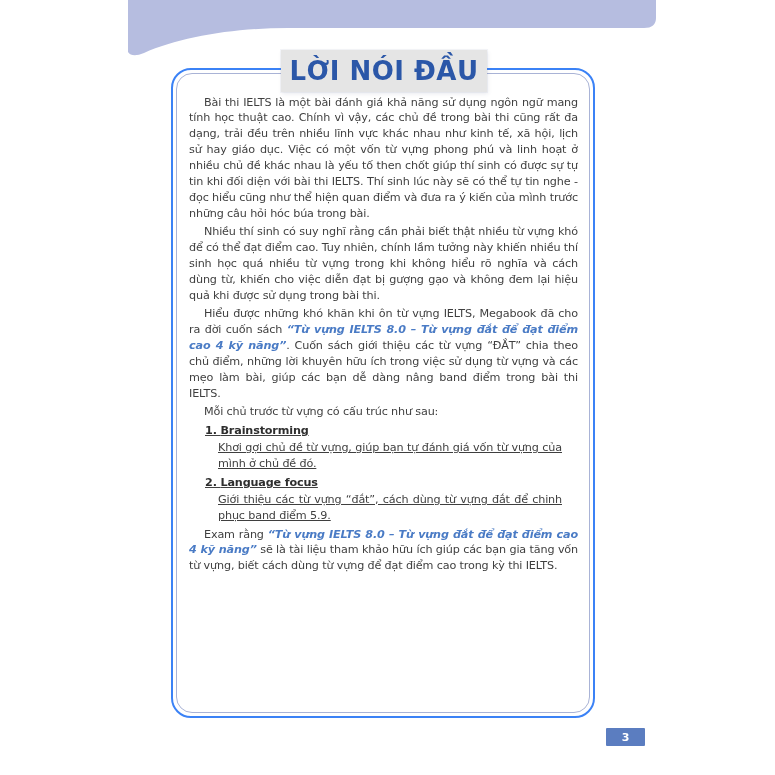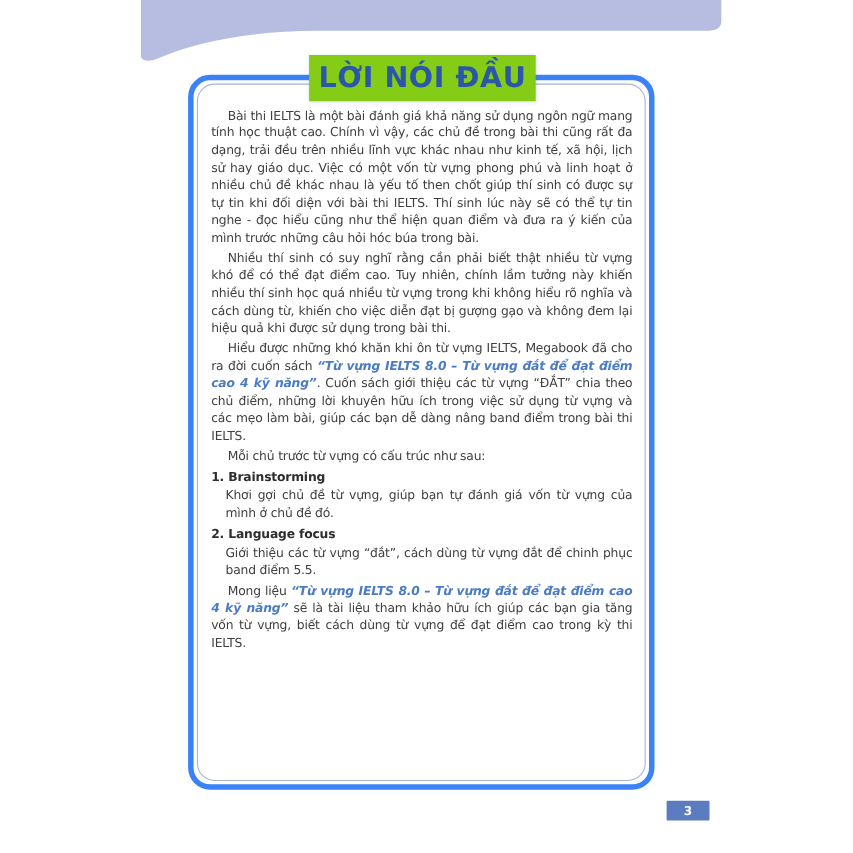--- a/index.html
+++ b/index.html
@@ -5,41 +5,41 @@
   html,body{margin:0;padding:0;background:#ffffff;}
   .page{
     position:relative;width:775px;height:775px;background:#ffffff;overflow:hidden;
     font-family:"DejaVu Sans","Liberation Sans",sans-serif;color:#3f3f3f;
   }
   
   .banner{position:absolute;left:128px;top:0;width:528px;height:62px;}
   
   .frame{
     position:absolute;left:171px;top:68px;width:424px;height:650px;
-    border:5px solid #3b82f6;border-radius:20px;background:#ffffff;box-sizing:border-box;
+    border:2px solid #3b82f6;border-radius:20px;background:#ffffff;box-sizing:border-box;
   }
   .frame-inner{
     position:absolute;inset:3px;border:1px solid #a9b3d6;border-radius:16px;pointer-events:none;
   }
   
   .title-box{
-    position:absolute;left:281px;top:50px;width:206px;height:42px;background:#84cc16;
+    position:absolute;left:281px;top:50px;width:206px;height:42px;background:#e5e5e5;
     display:flex;align-items:center;justify-content:center;z-index:3;
     box-shadow:0 0 0 1px rgba(120,130,170,0.08),1px 2px 4px rgba(80,90,130,0.12);
   }
   .title-text{
     font-weight:bold;font-size:26px;letter-spacing:0.5px;color:#2b57a8;white-space:nowrap;
   }
   
   .body-text{
     position:absolute;left:16px;right:15px;top:22px;bottom:8px;overflow:hidden;
     font-size:11.2px;line-height:1.42;letter-spacing:-0.15px;text-align:justify;color:#3f3f3f;
   }
   .para{margin:2.5px 0;text-indent:15px;}
-  .item{margin:3px 0;padding-left:13px;}
+  .item{margin:3px 16px;padding-left:13px;text-decoration:underline;}
   .item-head{font-weight:bold;color:#2e2e2e;text-indent:-13px;margin:1px 0;}
   .item-para{margin:1px 0;}
   .book{color:#4a7bc5;font-style:italic;font-weight:bold;}
   
   .page-badge{
     position:absolute;left:606px;top:728px;width:39px;height:18px;background:#5b7dc0;
     display:flex;align-items:center;justify-content:center;border-radius:1px;
     color:#ffffff;font-size:11px;font-weight:bold;
   }
 </style>
@@ -58,23 +58,23 @@
         <p class="para"><span>Bài thi IELTS là một bài đánh giá khả năng sử dụng ngôn ngữ mang tính học thuật cao. Chính vì vậy, các chủ đề trong bài thi cũng rất đa dạng, trải đều trên nhiều lĩnh vực khác nhau như kinh tế, xã hội, lịch sử hay giáo dục. Việc có một vốn từ vựng phong phú và linh hoạt ở nhiều chủ đề khác nhau là yếu tố then chốt giúp thí sinh có được sự tự tin khi đối diện với bài thi IELTS. Thí sinh lúc này sẽ có thể tự tin nghe - đọc hiểu cũng như thể hiện quan điểm và đưa ra ý kiến của mình trước những câu hỏi hóc búa trong bài.</span></p>
         <p class="para"><span>Nhiều thí sinh có suy nghĩ rằng cần phải biết thật nhiều từ vựng khó để có thể đạt điểm cao. Tuy nhiên, chính lầm tưởng này khiến nhiều thí sinh học quá nhiều từ vựng trong khi không hiểu rõ nghĩa và cách dùng từ, khiến cho việc diễn đạt bị gượng gạo và không đem lại hiệu quả khi được sử dụng trong bài thi.</span></p>
         <p class="para"><span>Hiểu được những khó khăn khi ôn từ vựng IELTS, Megabook đã cho ra đời cuốn sách </span><span class="book">“Từ vựng IELTS 8.0 – Từ vựng đắt để đạt điểm cao 4 kỹ năng”</span><span>. Cuốn sách giới thiệu các từ vựng “ĐẮT” chia theo chủ điểm, những lời khuyên hữu ích trong việc sử dụng từ vựng và các mẹo làm bài, giúp các bạn dễ dàng nâng band điểm trong bài thi IELTS.</span></p>
         <p class="para"><span>Mỗi chủ trước từ vựng có cấu trúc như sau:</span></p>
         <div class="item">
           <div class="item-head"><span>1. </span><span>Brainstorming</span></div>
           <p class="item-para"><span>Khơi gợi chủ đề từ vựng, giúp bạn tự đánh giá vốn từ vựng của mình ở chủ đề đó.</span></p>
         </div>
         <div class="item">
           <div class="item-head"><span>2. </span><span>Language focus</span></div>
-          <p class="item-para"><span>Giới thiệu các từ vựng “đắt”, cách dùng từ vựng đắt để chinh phục band điểm 5.5.</span></p>
+          <p class="item-para"><span>Giới thiệu các từ vựng “đắt”, cách dùng từ vựng đắt để chinh phục band điểm 5.9.</span></p>
         </div>
-        <p class="para"><span>Mong liệu </span><span class="book">“Từ vựng IELTS 8.0 – Từ vựng đắt để đạt điểm cao 4 kỹ năng”</span><span> sẽ là tài liệu tham khảo hữu ích giúp các bạn gia tăng vốn từ vựng, biết cách dùng từ vựng để đạt điểm cao trong kỳ thi IELTS.</span></p>
+        <p class="para"><span>Exam rằng </span><span class="book">“Từ vựng IELTS 8.0 – Từ vựng đắt để đạt điểm cao 4 kỹ năng”</span><span> sẽ là tài liệu tham khảo hữu ích giúp các bạn gia tăng vốn từ vựng, biết cách dùng từ vựng để đạt điểm cao trong kỳ thi IELTS.</span></p>
       </div>
   </div>
 
   <div class="title-box">
     <span class="title-text">LỜI NÓI ĐẦU</span>
   </div>
 
   <div class="page-badge">
     <span>3</span>
   </div>

